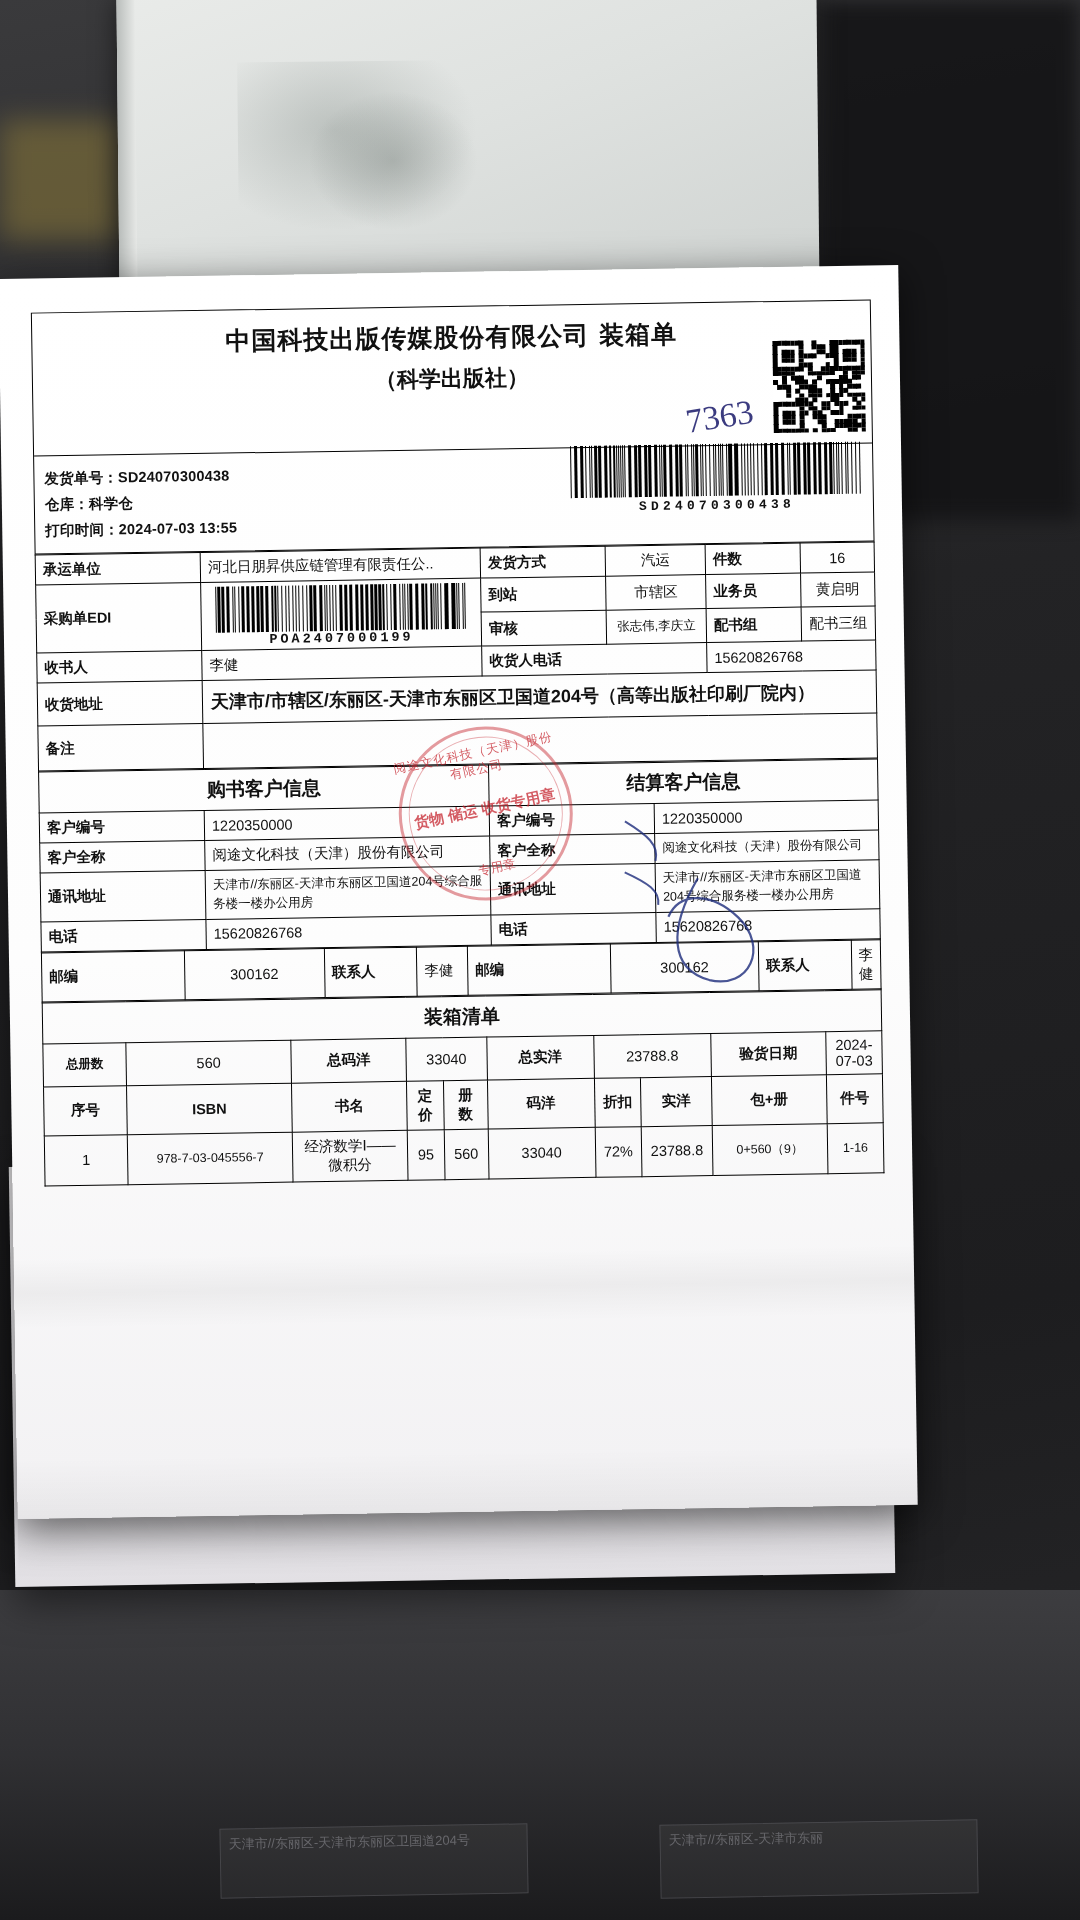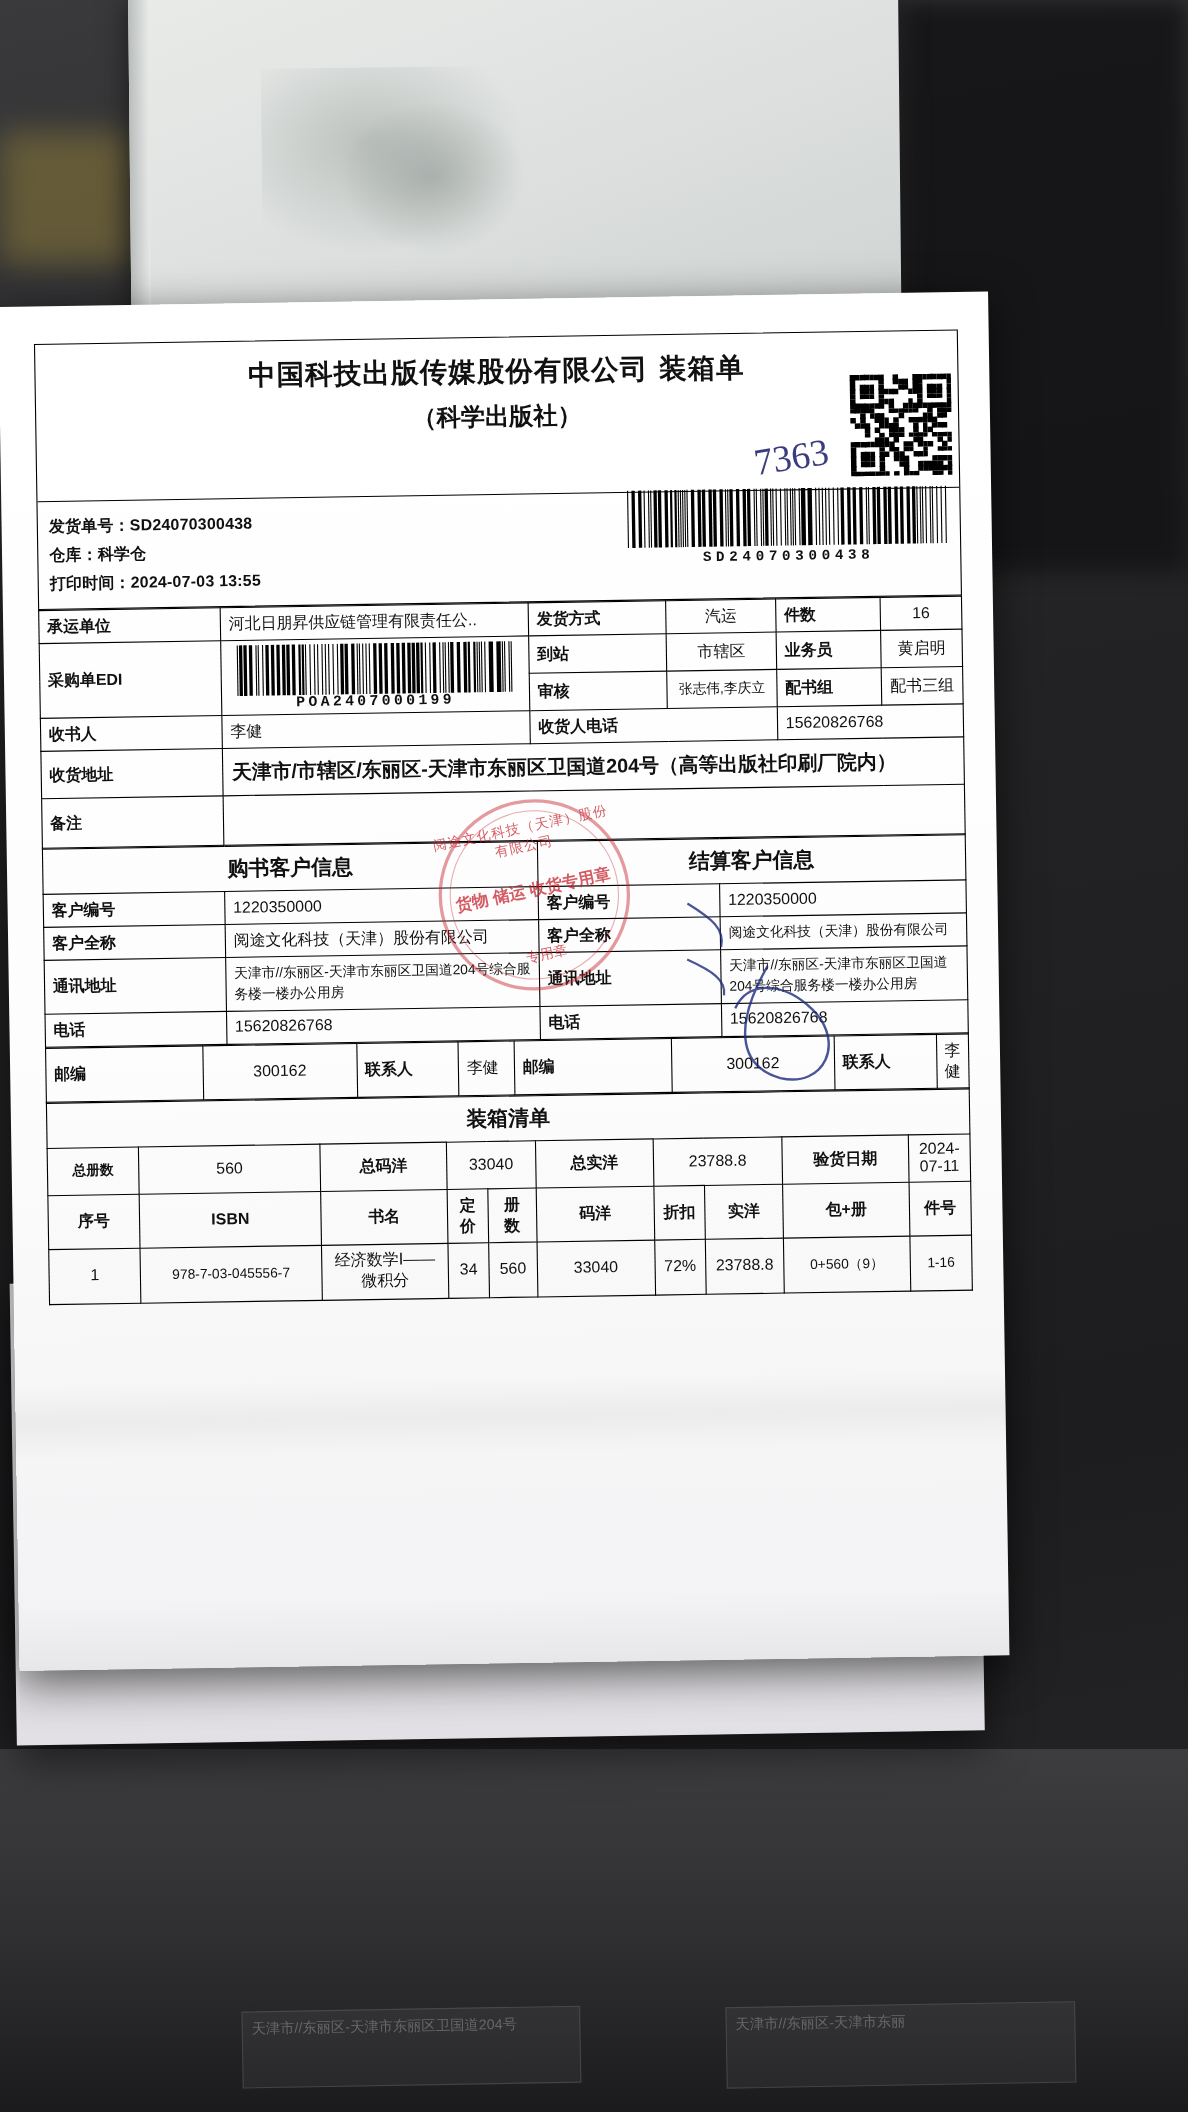--- a/index.html
+++ b/index.html
@@ -785,39 +785,39 @@
         <td colspan="10" class="sec-title">装箱清单</td>
       </tr>
       <tr>
         <td class="lbl ctr small" style="width:68px;line-height:1.2">总册数</td>
         <td class="ctr" style="width:150px">560</td>
         <td class="lbl ctr" style="width:100px">总码洋</td>
         <td class="ctr" colspan="2" style="width:150px">33040</td>
         <td class="lbl ctr" style="width:92px">总实洋</td>
         <td class="ctr" colspan="2" style="width:150px">23788.8</td>
         <td class="lbl ctr" style="width:100px">验货日期</td>
-        <td class="ctr">2024-07-11</td>
+        <td class="ctr">2024-07-03</td>
       </tr>
       <tr>
         <td class="lbl ctr">序号</td>
         <td class="lbl ctr">ISBN</td>
         <td class="lbl ctr">书名</td>
         <td class="lbl ctr">定价</td>
         <td class="lbl ctr">册数</td>
         <td class="lbl ctr">码洋</td>
         <td class="lbl ctr">折扣</td>
         <td class="lbl ctr">实洋</td>
         <td class="lbl ctr">包+册</td>
         <td class="lbl ctr">件号</td>
       </tr>
       <tr>
         <td class="ctr">1</td>
         <td class="ctr small">978-7-03-045556-7</td>
         <td class="ctr" style="line-height:1.35">经济数学Ⅰ——微积分</td>
-        <td class="ctr">34</td>
+        <td class="ctr">95</td>
         <td class="ctr">560</td>
         <td class="ctr">33040</td>
         <td class="ctr">72%</td>
         <td class="ctr">23788.8</td>
         <td class="ctr small">0+560（9）</td>
         <td class="ctr small">1-16</td>
       </tr>
     </tbody>
       </table>
 

